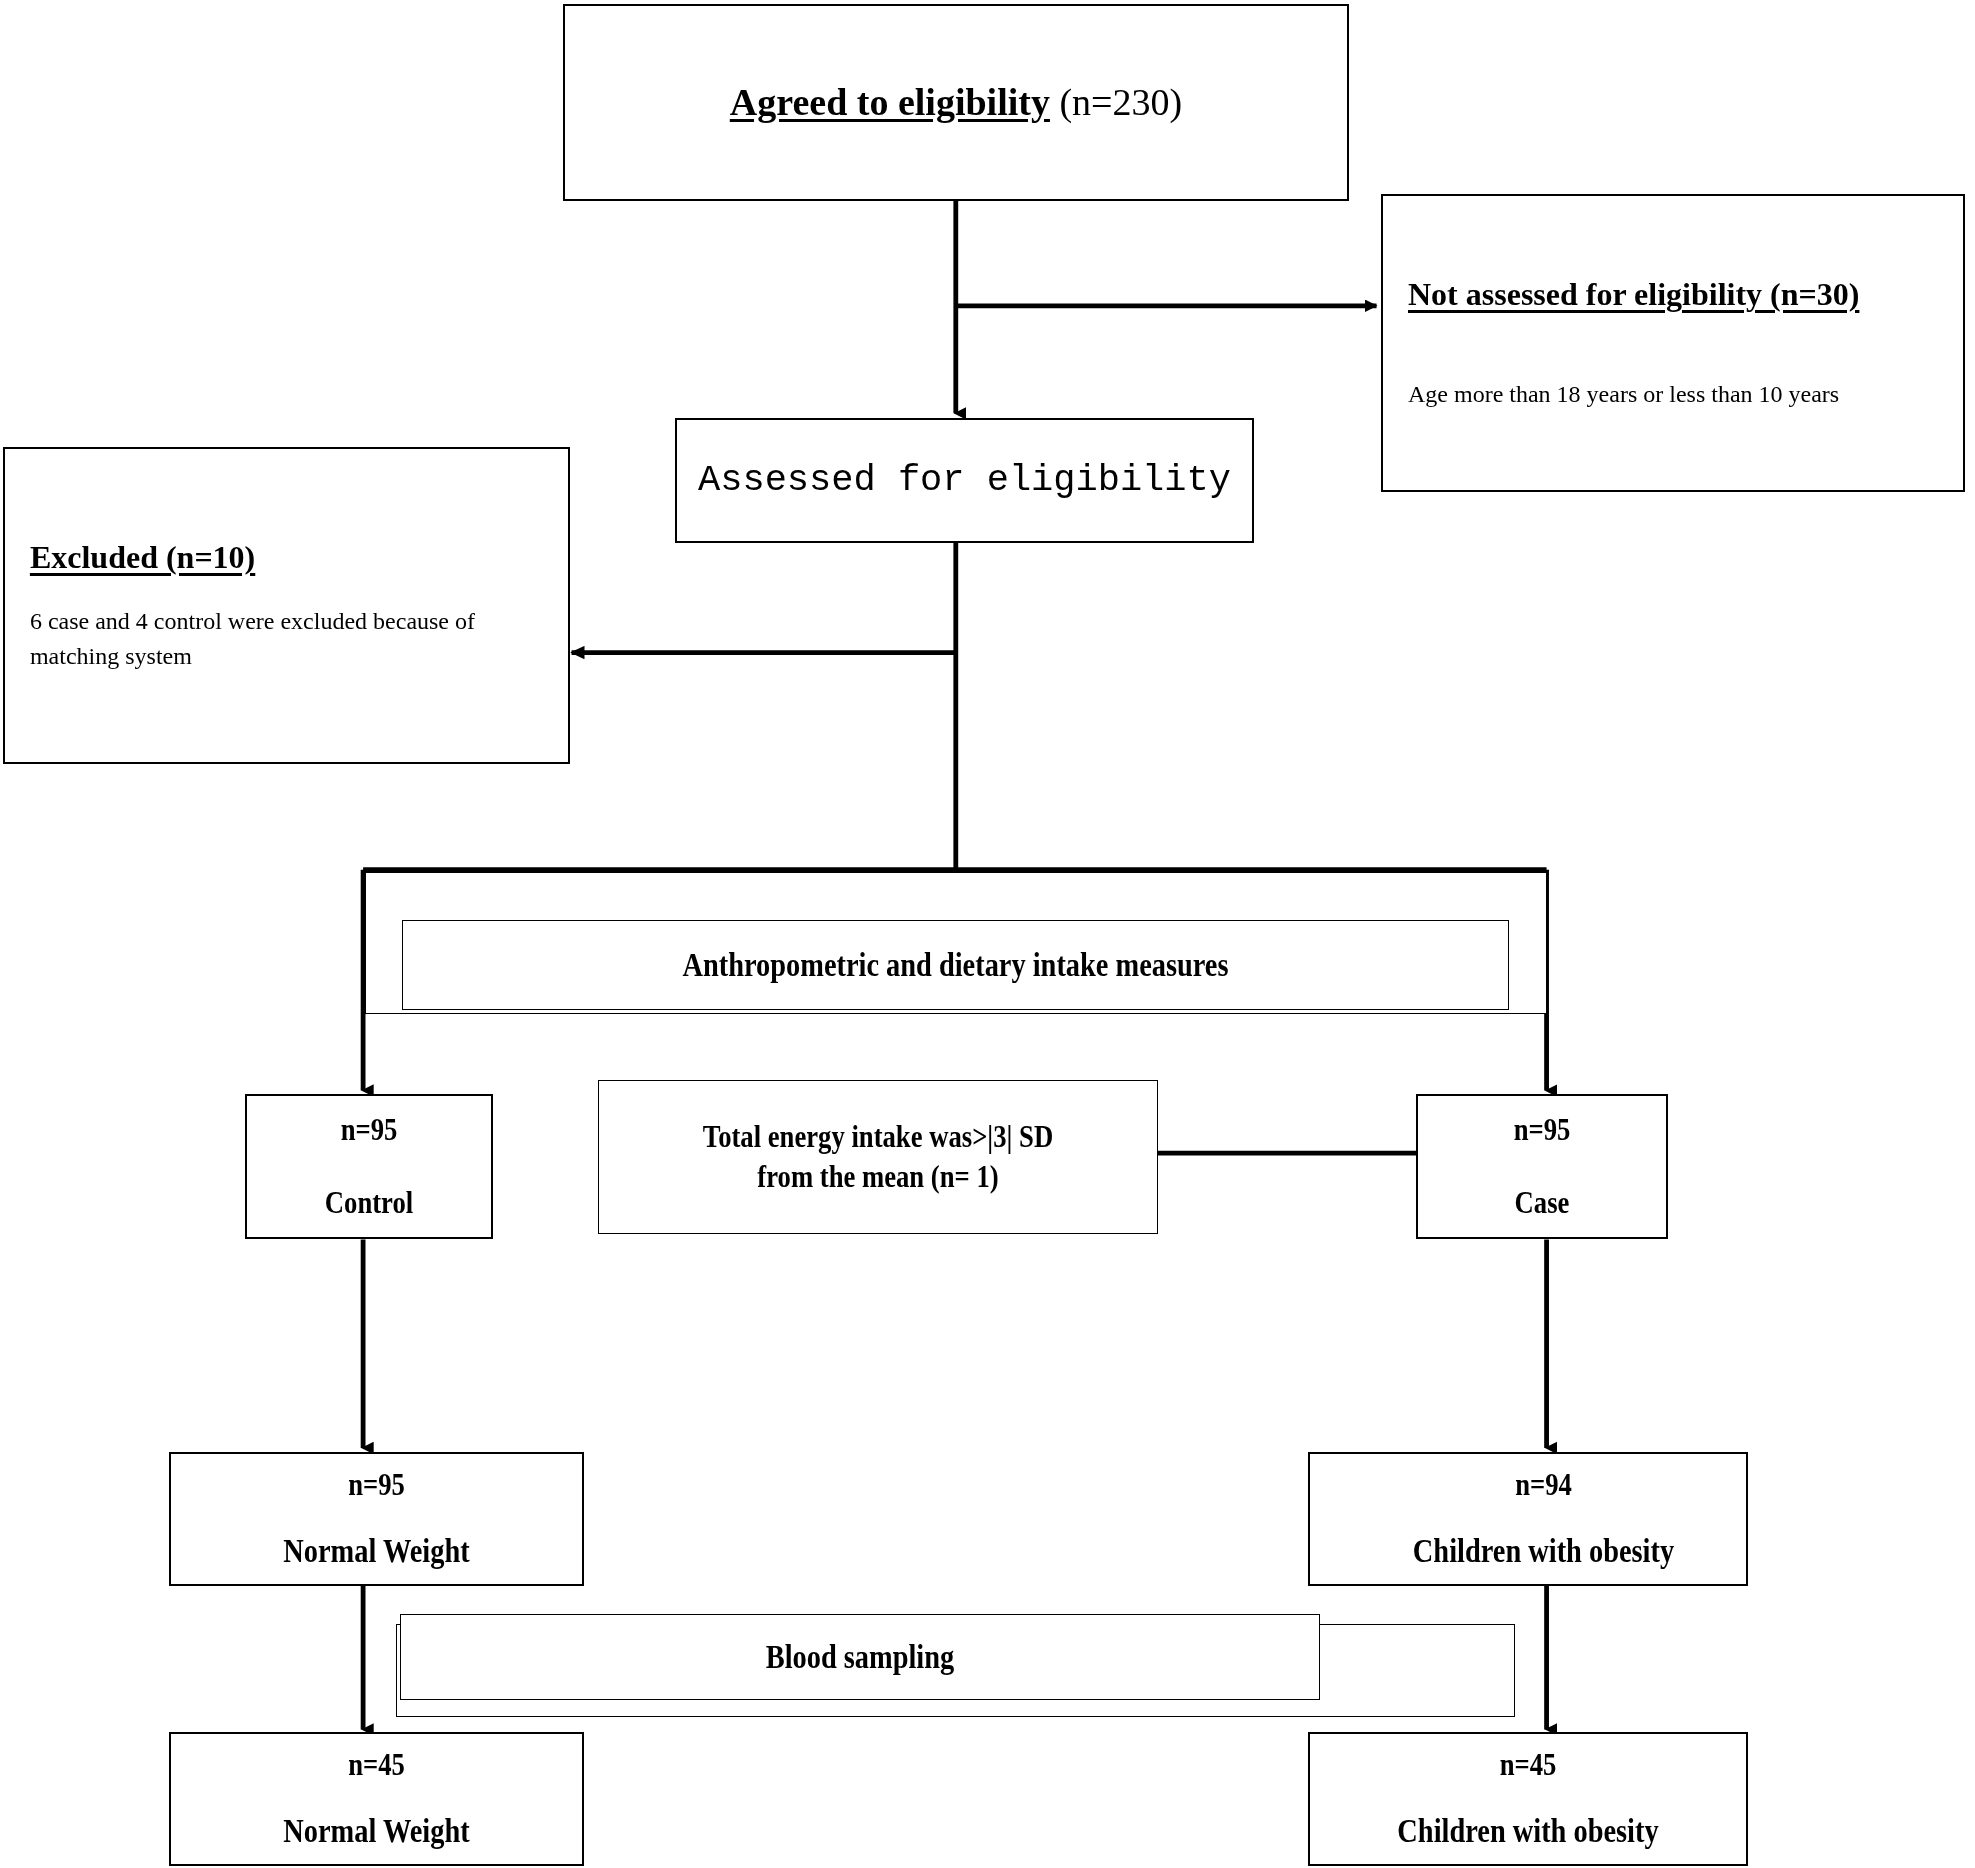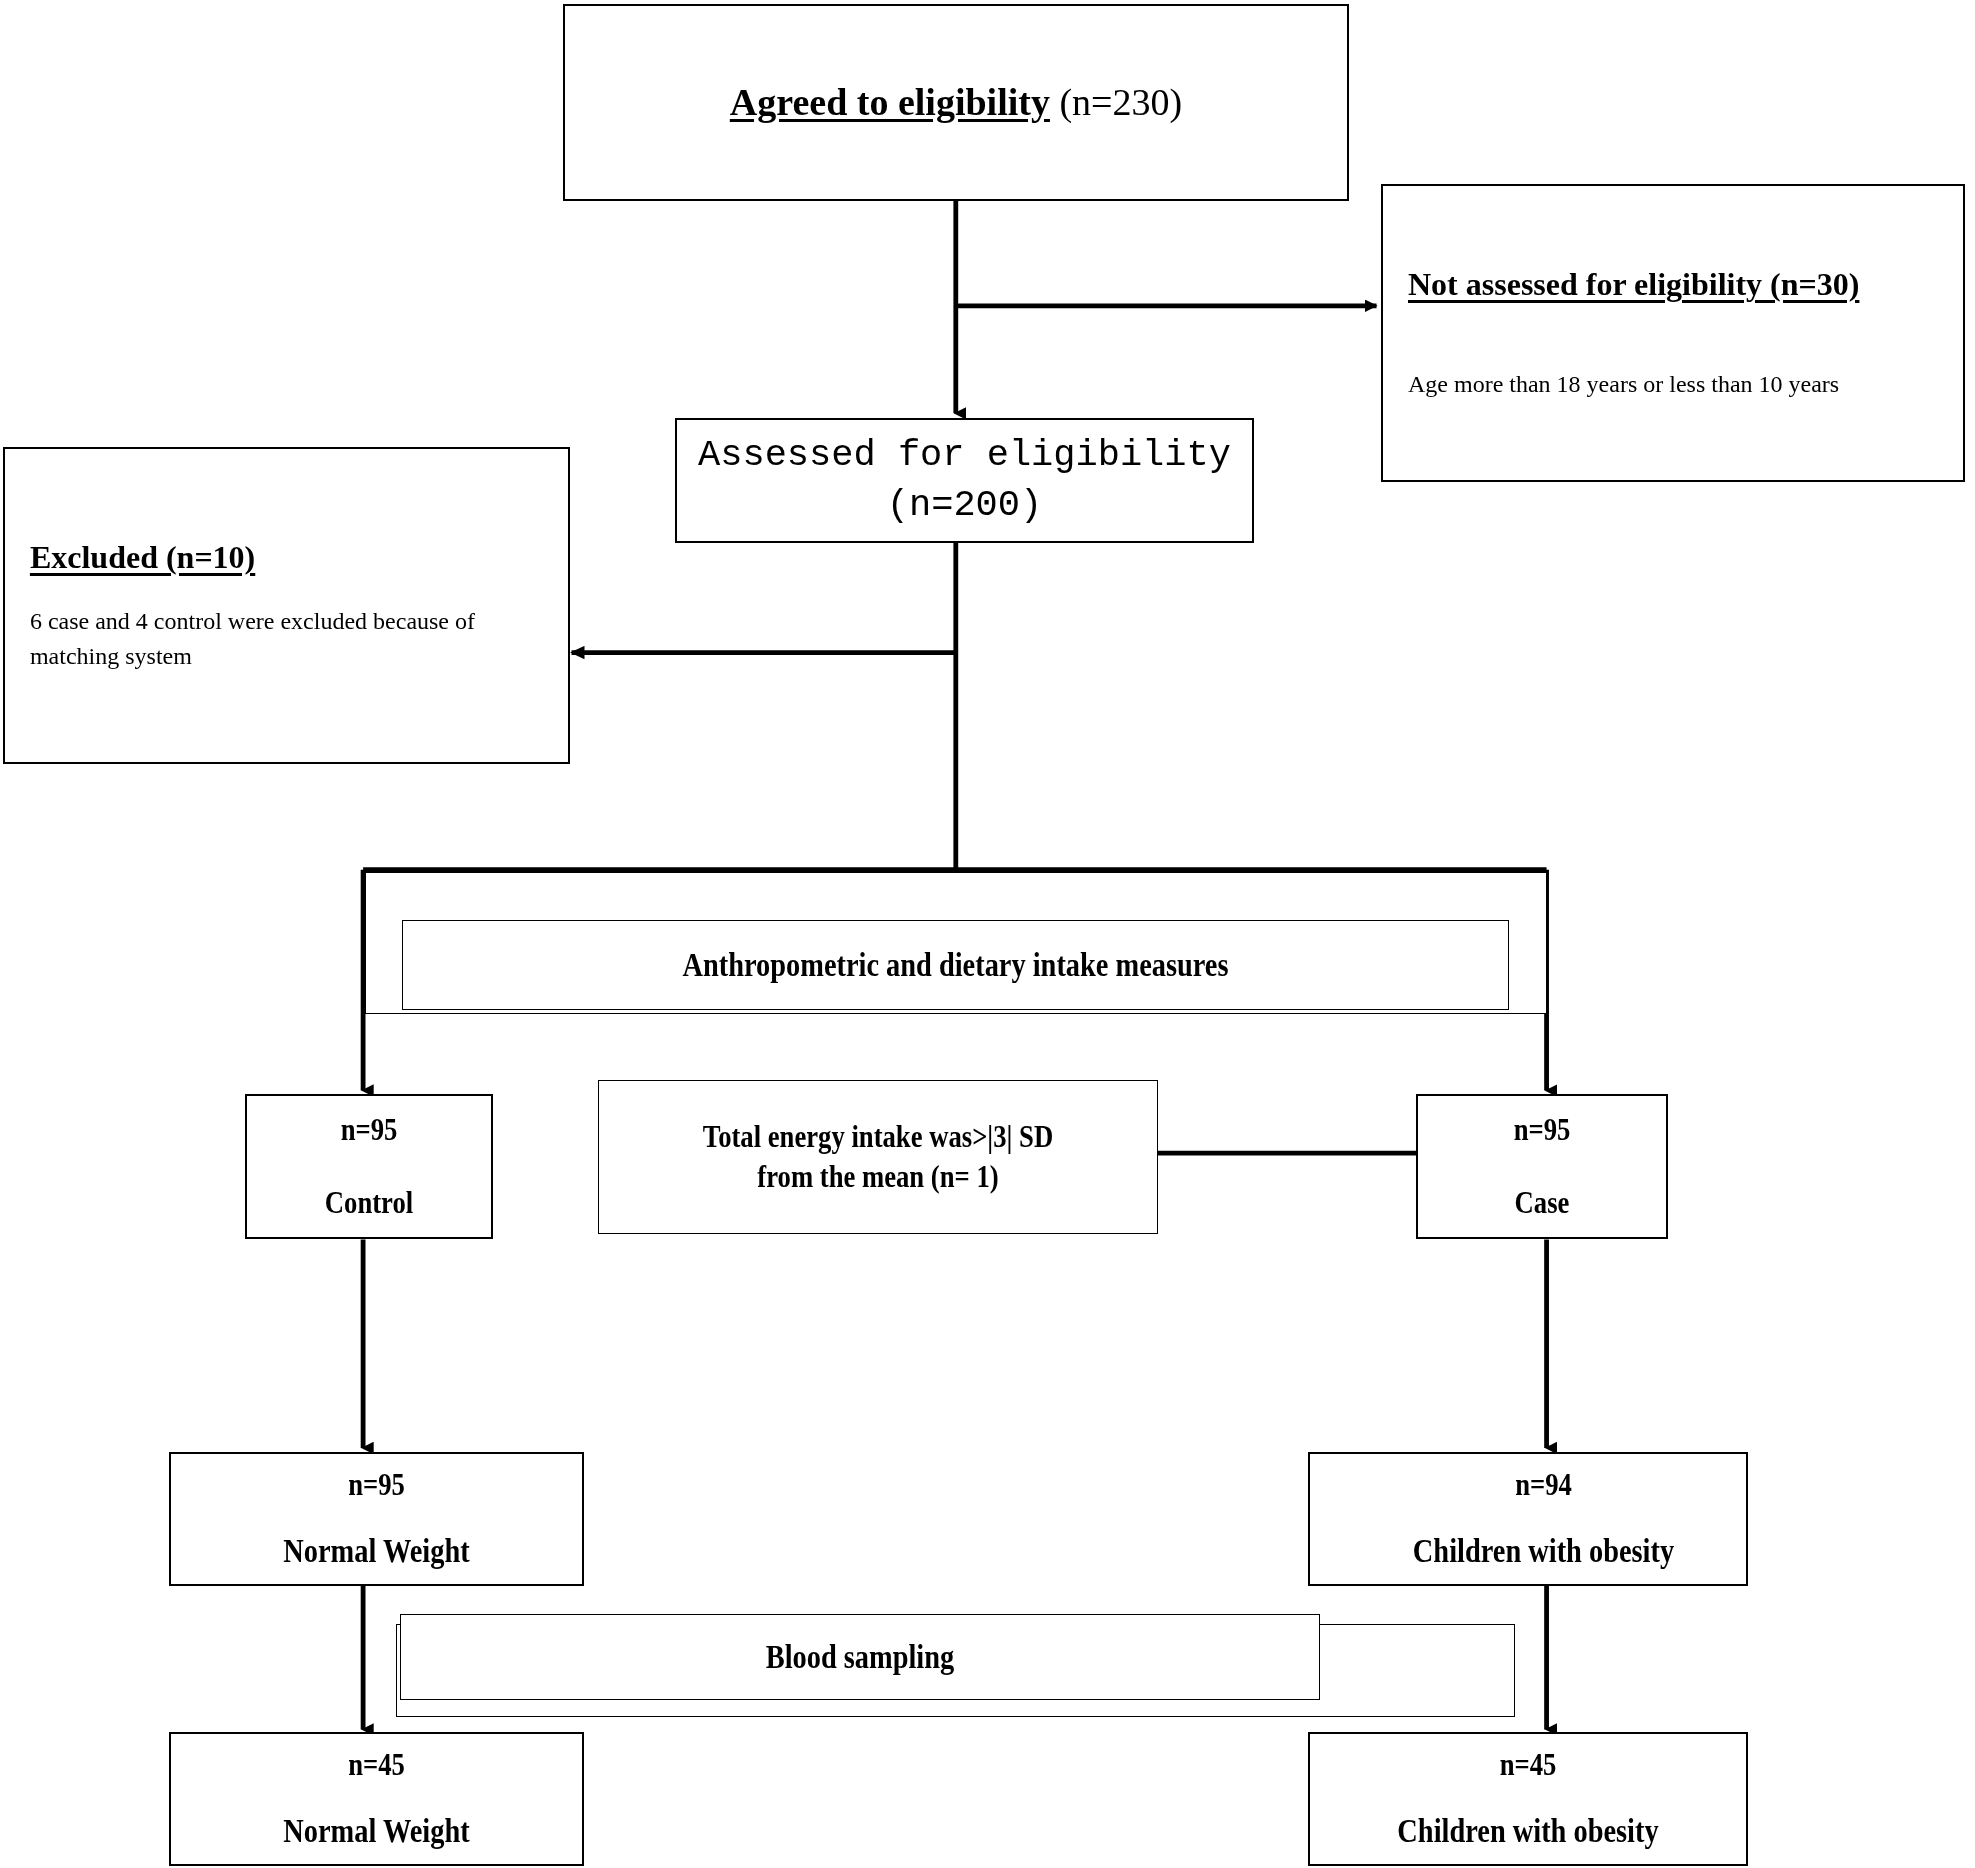--- a/index.html
+++ b/index.html
@@ -143,28 +143,27 @@
       <line x1="1610" y1="1650" x2="1610" y2="1800" marker-end="url(#ah-down)"></line>
     </g>
   </svg>
 
   <div class="node center" style="left:563px; top:3.8px; width:786px; height:197px;">
     <div class="t-top">
       <span class="hdr-underline">Agreed to eligibility</span><span class="line-reg"> </span><span class="line-reg">(n=230)</span>
     </div>
   </div>
 
-  <div class="node left pad-l" style="left:1381px; top:184px; width:584px; height:298px;gap:36px;">
+  <div class="node left pad-l" style="left:1381px; top:194px; width:584px; height:298px;gap:36px;">
     <div class="t-note-hdr">Not assessed for eligibility (n=30)</div>
     <div class="t-note-body">Age more than 18 years  or less than 10 years</div>
   </div>
 
   <div class="node center" style="left:675px; top:418px; width:579px; height:125px;font-family:Liberation Mono, monospace;">
     <div class="t-plain">Assessed for eligibility</div>
-    <div class="t-plain">(n=200)</div>
   </div>
 
   <div class="node left pad-l" style="left:2.9px; top:447px; width:567px; height:317px;">
     <div class="t-note-hdr">Excluded (n=10)</div>
     <div class="t-note-body">6 case and 4 control were excluded because of matching system</div>
   </div>
 
   <div class="node thin" style="left:365px; top:872px; width:1182px; height:142px; border-width:1.9px;"></div>
 
   <div class="node thin center" style="left:402px; top:920px; width:1107px; height:90px; border-width:1.9px;">

